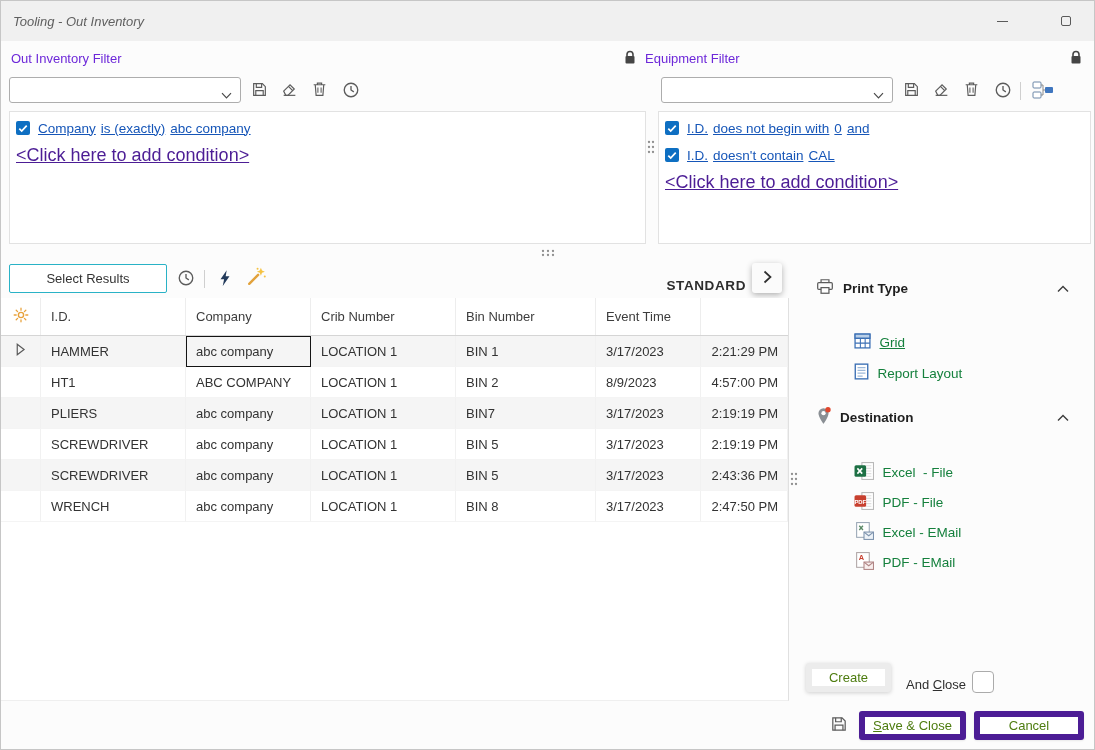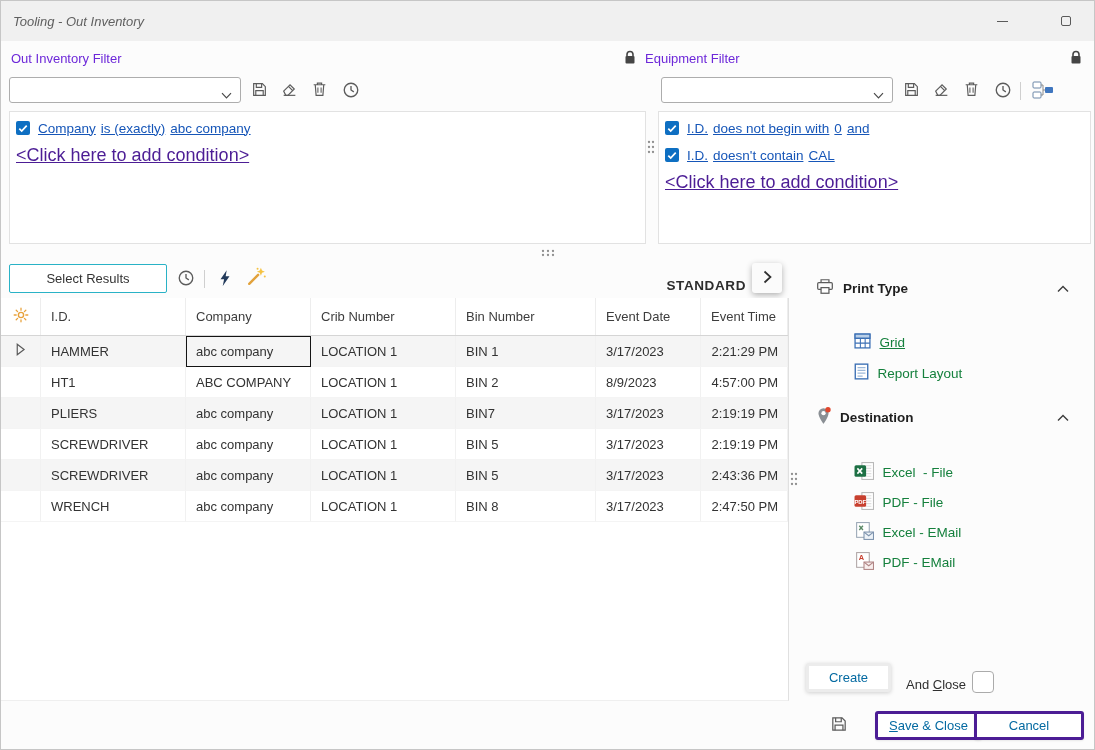--- a/index.html
+++ b/index.html
@@ -61,25 +61,25 @@
 
   
   .panel-header { position:absolute; display:flex; align-items:center; gap:9px; font-weight:bold;
                   font-size:13.5px; color:#1f1f1f; }
   .panel-item { position:absolute; display:flex; align-items:center; gap:9px; cursor:pointer;
                 color:#15803d; font-size:13.5px; white-space:pre; }
   .sel-underline { text-decoration:underline; }
   .collapse-btn { position:absolute; left:1050px; width:24px; height:20px; display:flex;
                   align-items:center; justify-content:center; cursor:pointer; }
 
-  .btn { position:absolute; background:#fff; border:3px solid #4c1d95; border-radius:3px; font-size:13px;
-         color:#0369a1; cursor:pointer; font-family:inherit; }
+  .btn { position:absolute; background:#fff; border:6px solid #4c1d95; border-radius:3px; font-size:13px;
+         color:#4d7c0f; cursor:pointer; font-family:inherit; }
   .create-btn { left:805px; top:662px; width:85px; height:29px; border-color:#ececec;
                 box-shadow:0 1px 4px rgba(0,0,0,.18); }
-  .save-close-btn { left:858px; top:710px; width:107px; height:29px; box-shadow:0 1px 2px rgba(0,0,0,.08);margin-left:16px; }
+  .save-close-btn { left:858px; top:710px; width:107px; height:29px; box-shadow:0 1px 2px rgba(0,0,0,.08); }
   .cancel-btn { left:973px; top:710px; width:110px; height:29px; box-shadow:0 1px 2px rgba(0,0,0,.08); }
   .mn { text-decoration:underline; }
   .and-close-label { position:absolute; left:905px; top:676px; color:#2f2f2f; }
   .and-close-checkbox { position:absolute; left:971px; top:670px; width:22px; height:22px; background:#fff;
                 border:1px solid #ababab; border-radius:4px; cursor:pointer; }
 </style>
 </head>
 <body>
 
 <div class="window">
@@ -300,21 +300,20 @@
               <g stroke="#e8a23c" stroke-width="1.3" stroke-linecap="round">
                 <path d="M8 1.2v2M8 12.8v2M1.2 8h2M12.8 8h2M3.2 3.2l1.4 1.4M11.4 11.4l1.4 1.4M12.8 3.2l-1.4 1.4M4.6 11.4l-1.4 1.4"></path>
               </g>
             </svg>
         </span>
       </div>
       <div class="gh">I.D.</div>
       <div class="gh">Company</div>
       <div class="gh">Crib Number</div>
       <div class="gh">Bin Number</div>
-      <div class="gh">Event Date</div>
       <div class="gh">Event Time</div>
     </div>
 
     <div class="grid-row row-alt">
       <div class="gc cell-ind">
         <span>
           <svg width="11" height="13" viewBox="0 0 9 12">
               <path d="M1.5 1.2v9.6L7.8 6z" fill="none" stroke="#5a5a5a" stroke-width="1.1"></path>
             </svg>
         </span>

